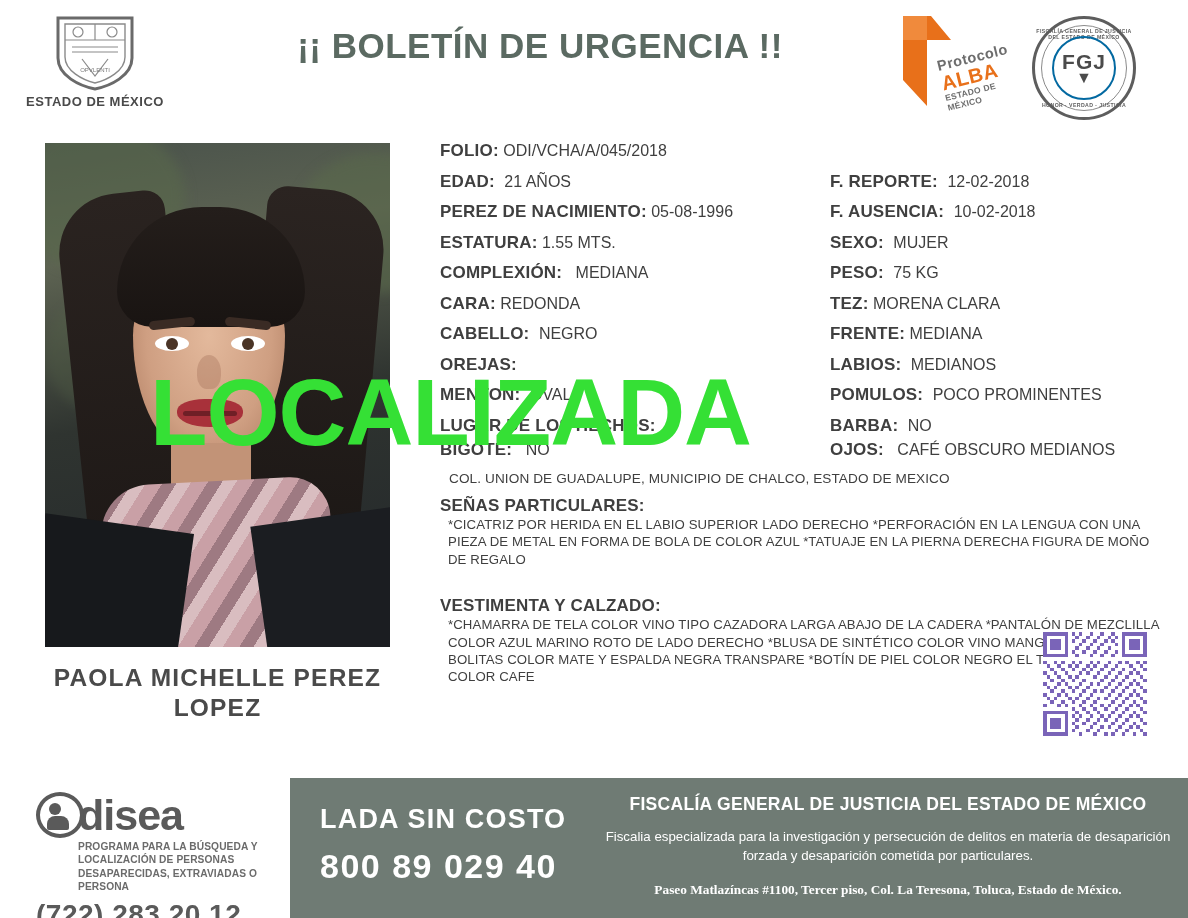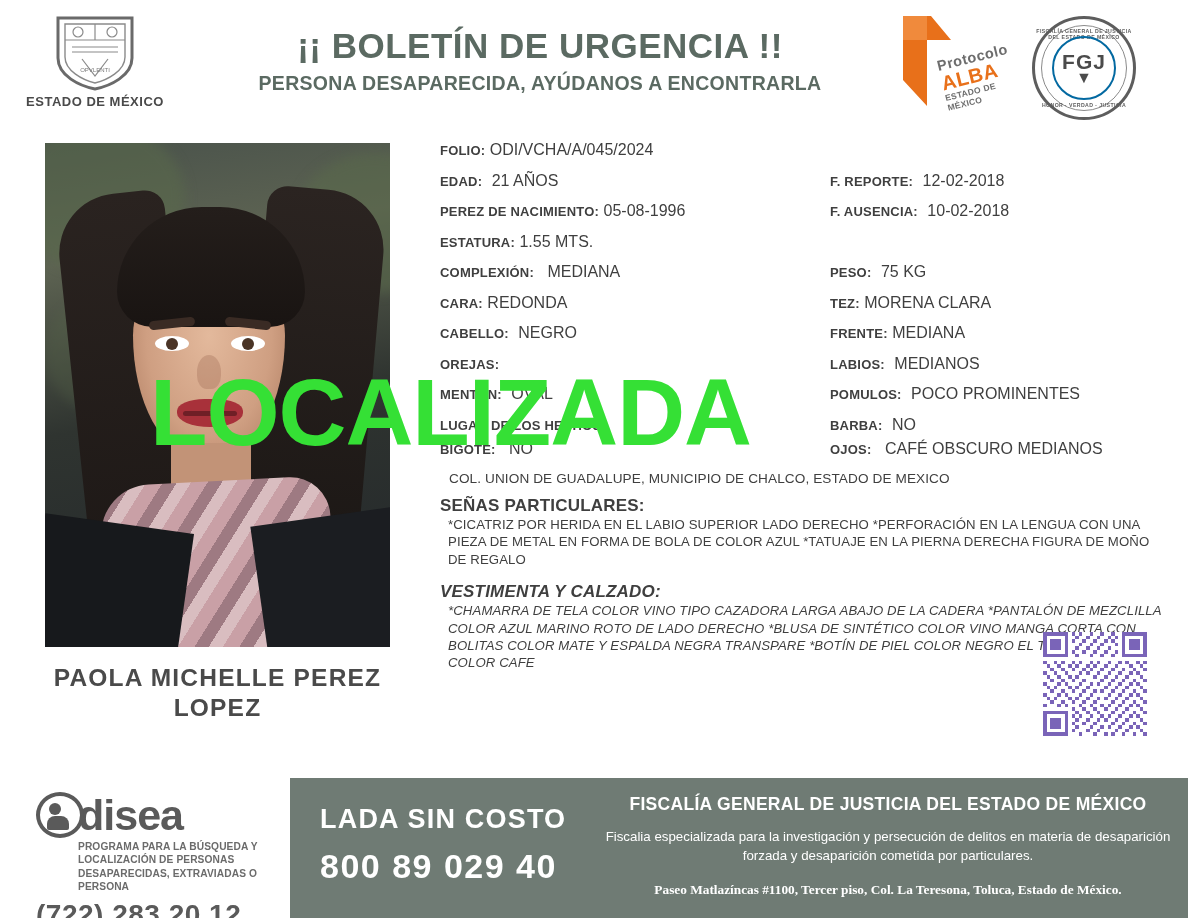--- a/index.html
+++ b/index.html
@@ -287,21 +287,21 @@
   }
   .row {
     display: flex;
     align-items: baseline;
     min-height: 30.5px;
   }
   .cell-left { width: 390px; }
   .cell-right { width: 330px; }
   .lbl {
     font-weight: bold;
-    font-size: 13px;
+    font-size: 17px;
     letter-spacing: .2px;
     color: #3f3f3f;
     white-space: nowrap;
   }
   .val {
     font-size: 16px;
     color: #3f3f3f;
     white-space: nowrap;
   }
   .sp { display: inline-block; width: 5px; }
@@ -476,21 +476,20 @@
         <path d="M20 33 h46 M20 38 h46" stroke="#8a8a8a" stroke-width="1.1"></path>
         <path d="M30 45 L43 62 L56 45" fill="none" stroke="#8a8a8a" stroke-width="1.2"></path>
         <text x="43" y="58" font-size="6" fill="#7a7a7a" text-anchor="middle" font-family="Liberation Sans">OPVLENTI</text>
       </svg>
     </div>
     <div class="coat-caption">ESTADO DE MÉXICO</div>
   </div>
 
   <div class="title-block">
     <div class="title-main">¡¡ BOLETÍN DE URGENCIA !!</div>
-    <div class="title-sub">PERSONA DESAPARECIDA, AYÚDANOS A ENCONTRARLA</div>
   </div>
 
   <div class="alba-logo">
     <div class="alba-arrow">
       <svg width="56" height="94" viewBox="0 0 56 94">
         <path d="M34 2 L54 26 L30 26 L30 92 L6 66 L6 2 Z" fill="#e8701a"></path>
         <path d="M6 2 L30 2 L30 26 L6 26 Z" fill="#f08a3c"></path>
       </svg>
     </div>
     <div class="alba-text">
@@ -533,21 +532,21 @@
     <div class="ph-coat-r"></div>
   </div>
   <div class="name">PAOLA MICHELLE PEREZ LOPEZ</div>
 </div>
 
 <div class="fields">
 
   <div class="row">
     <div class="cell-left" style="width:720px;">
       <span class="lbl">FOLIO:</span>
-      <span class="val">ODI/VCHA/A/045/2024</span>
+      <span class="val">ODI/VCHA/A/045/2018</span>
     </div>
   </div>
 
   <div class="row">
     <div class="cell-left">
       <span class="lbl">EDAD:</span><span class="sp"></span>
       <span class="val">21 AÑOS</span>
     </div>
     <div class="cell-right">
       <span class="lbl">F. REPORTE:</span><span class="sp"></span>
@@ -564,20 +563,24 @@
       <span class="lbl">F. AUSENCIA:</span><span class="sp"></span>
       <span class="val">10-02-2018</span>
     </div>
   </div>
 
   <div class="row">
     <div class="cell-left">
       <span class="lbl">ESTATURA:</span>
       <span class="val">1.55 MTS.</span>
     </div>
+    <div class="cell-right">
+      <span class="lbl">SEXO:</span><span class="sp"></span>
+      <span class="val">MUJER</span>
+    </div>
   </div>
 
   <div class="row">
     <div class="cell-left">
       <span class="lbl">COMPLEXIÓN:</span><span class="sp-wide"></span>
       <span class="val">MEDIANA</span>
     </div>
     <div class="cell-right">
       <span class="lbl">PESO:</span><span class="sp"></span>
       <span class="val">75 KG</span>
@@ -650,21 +653,21 @@
     </div>
   </div>
 
   <div class="block-body block-body-1">COL. UNION DE GUADALUPE, MUNICIPIO DE CHALCO, ESTADO DE MEXICO</div>
 
   <div class="block" style="margin-top:8px;">
     <div class="block-title">SEÑAS PARTICULARES:</div>
     <div class="block-body">*CICATRIZ POR HERIDA EN EL LABIO SUPERIOR LADO DERECHO *PERFORACIÓN EN LA LENGUA CON UNA PIEZA DE METAL EN FORMA DE BOLA DE COLOR AZUL *TATUAJE EN LA PIERNA DERECHA FIGURA DE MOÑO DE REGALO</div>
   </div>
 
-  <div class="block" style="margin-top:14px;font-style:italic;">
+  <div class="block" style="margin-top:28px;">
     <div class="block-title">VESTIMENTA Y CALZADO:</div>
     <div class="block-body">*CHAMARRA DE TELA COLOR VINO TIPO CAZADORA LARGA ABAJO DE LA CADERA *PANTALÓN DE MEZCLILLA COLOR AZUL MARINO ROTO DE LADO DERECHO *BLUSA DE SINTÉTICO COLOR VINO MANGA CORTA CON BOLITAS COLOR MATE Y ESPALDA NEGRA TRANSPARE *BOTÍN DE PIEL COLOR NEGRO EL TACON ES DE COLOR CAFE</div>
   </div>
 </div>
 
 <div class="watermark">LOCALIZADA</div>
 
 <div class="qr">
   <svg width="104" height="104" viewBox="0 0 29 29" shape-rendering="crispEdges">
     <rect width="29" height="29" fill="#ffffff"></rect>

